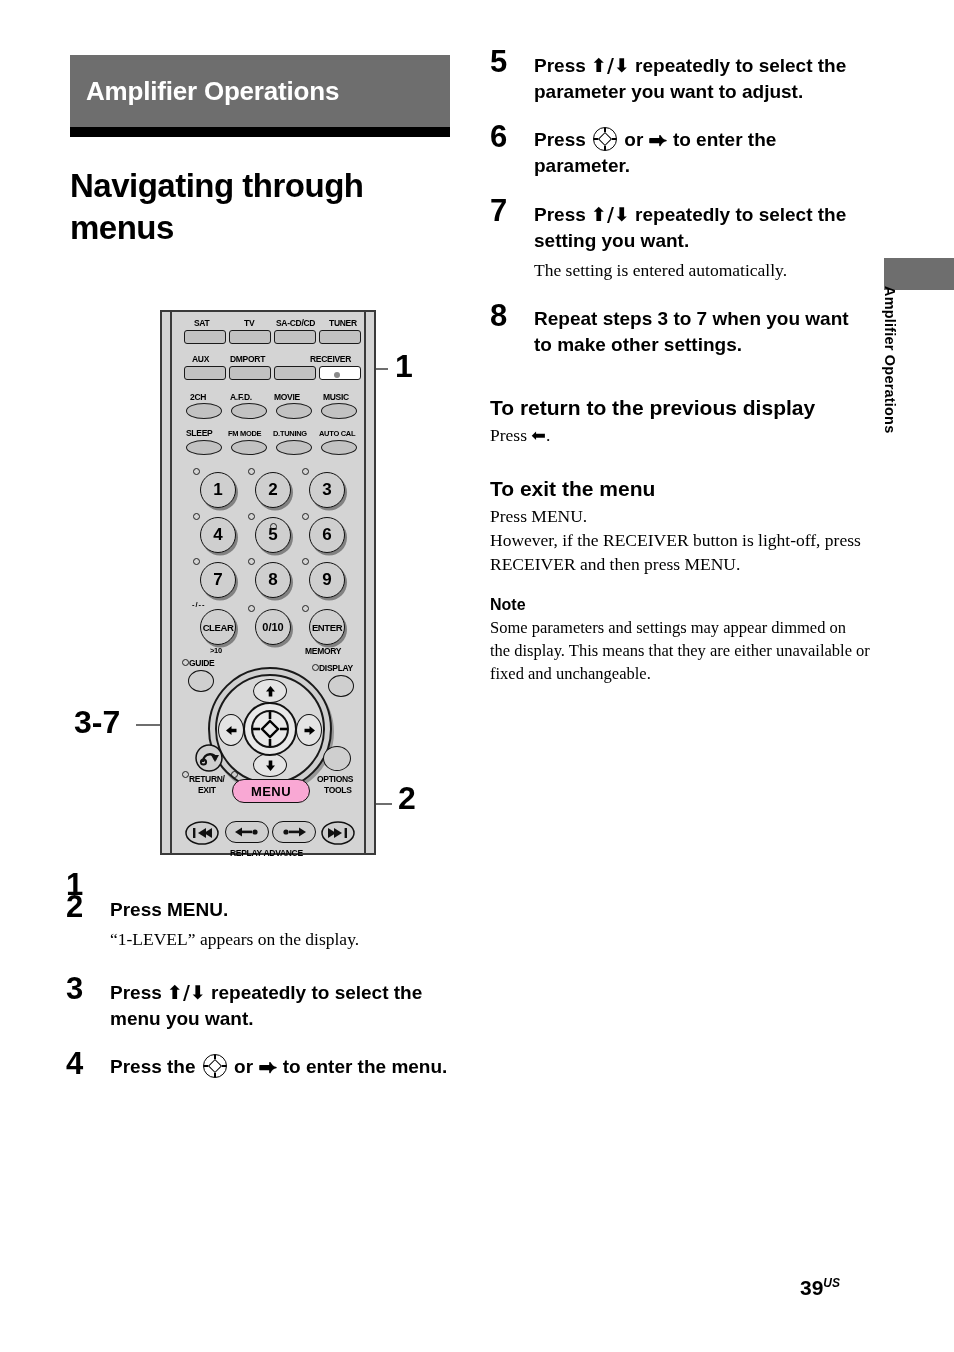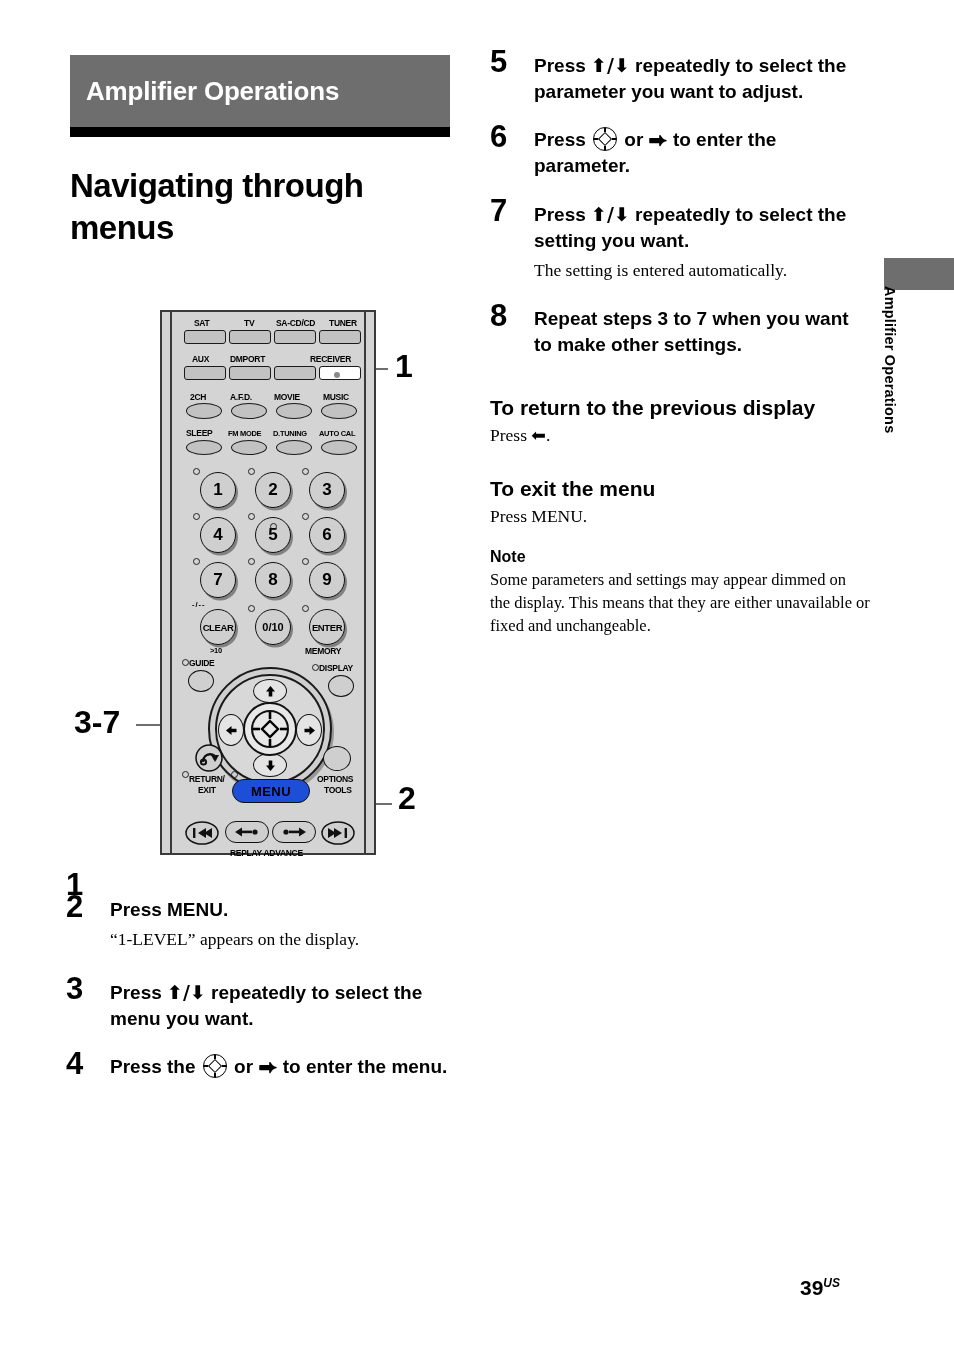--- a/index.html
+++ b/index.html
@@ -207,21 +207,21 @@
     position: absolute;
     background: #e4e4e4;
     border: 1.8px solid #111;
     box-sizing: border-box;
     display:flex; align-items:center; justify-content:center;
   }
 
   .menu-pill {
     position: absolute;
     border: 1.8px solid #111;
-    background: #1d4ed8;
+    background: #f9a8d4;
     border-radius: 20px;
     display: flex;
     align-items: center;
     justify-content: center;
     font-family: "Liberation Sans", sans-serif;
     font-weight: bold;
     font-size: 13px;
     letter-spacing: 0.4px;
     box-sizing: border-box;
   }
@@ -639,20 +639,21 @@
     <div class="step-body">
       <div class="step-title">Repeat steps 3 to 7 when you want to make other settings.</div>
     </div>
   </div>
 
   <div class="sub-head" style="margin-top:36px;">To return to the previous display</div>
   <div class="body-text"><span>Press </span><span class="glyph">⬅</span><span>.</span></div>
 
   <div class="sub-head" style="margin-top:28px;">To exit the menu</div>
   <div class="body-text">Press MENU.</div>
+  <div class="body-text" style="margin-top:0;">However, if the RECEIVER button is light-off, press RECEIVER and then press MENU.</div>
 
   <div class="note-head">Note</div>
   <div class="note-text">Some parameters and settings may appear dimmed on the display. This means that they are either unavailable or fixed and unchangeable.</div>
 </div>
 
 <div id="side-tab">
   <div id="side-tab-block"></div>
   <div id="side-tab-text">Amplifier Operations</div>
 </div>
 

